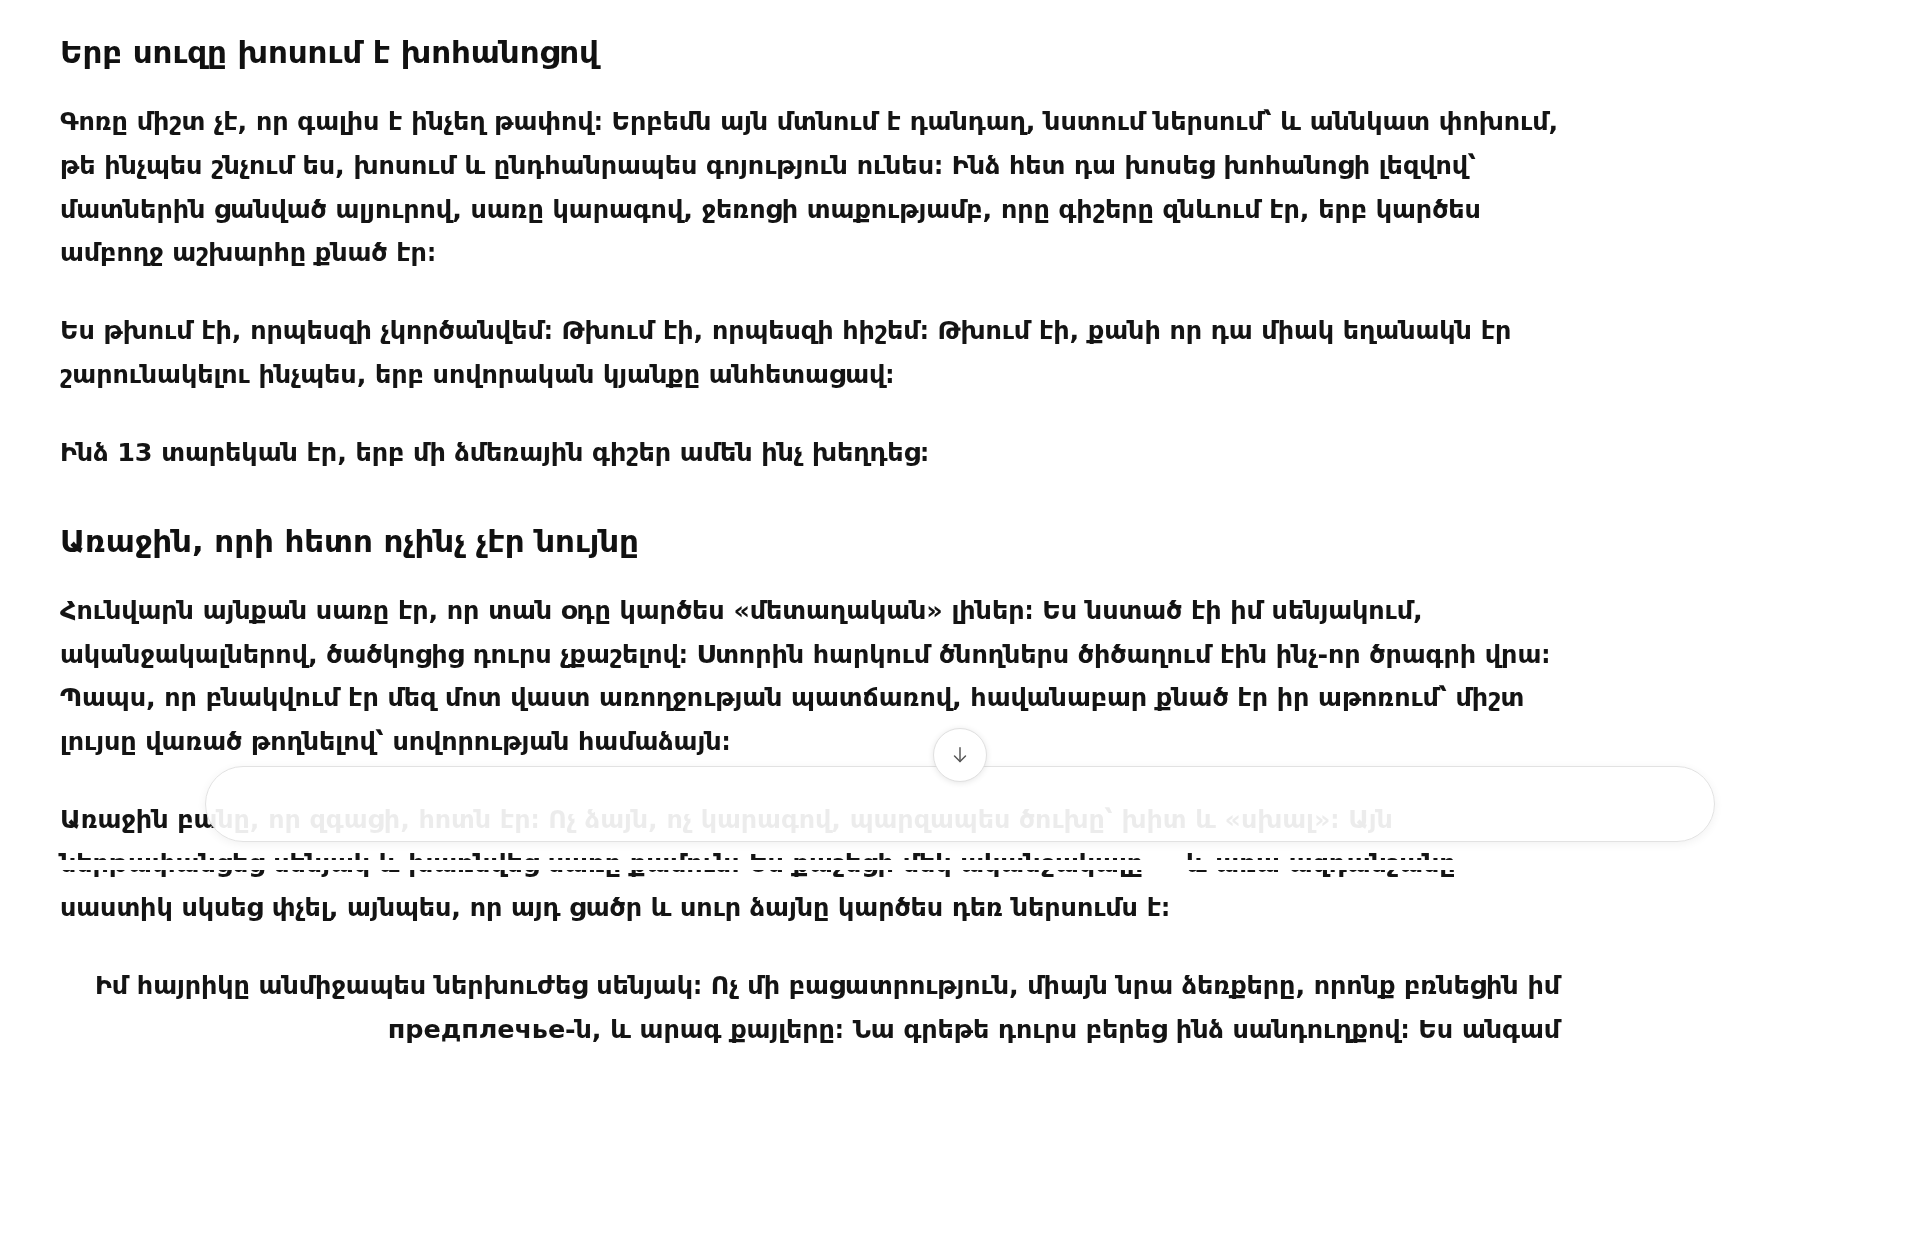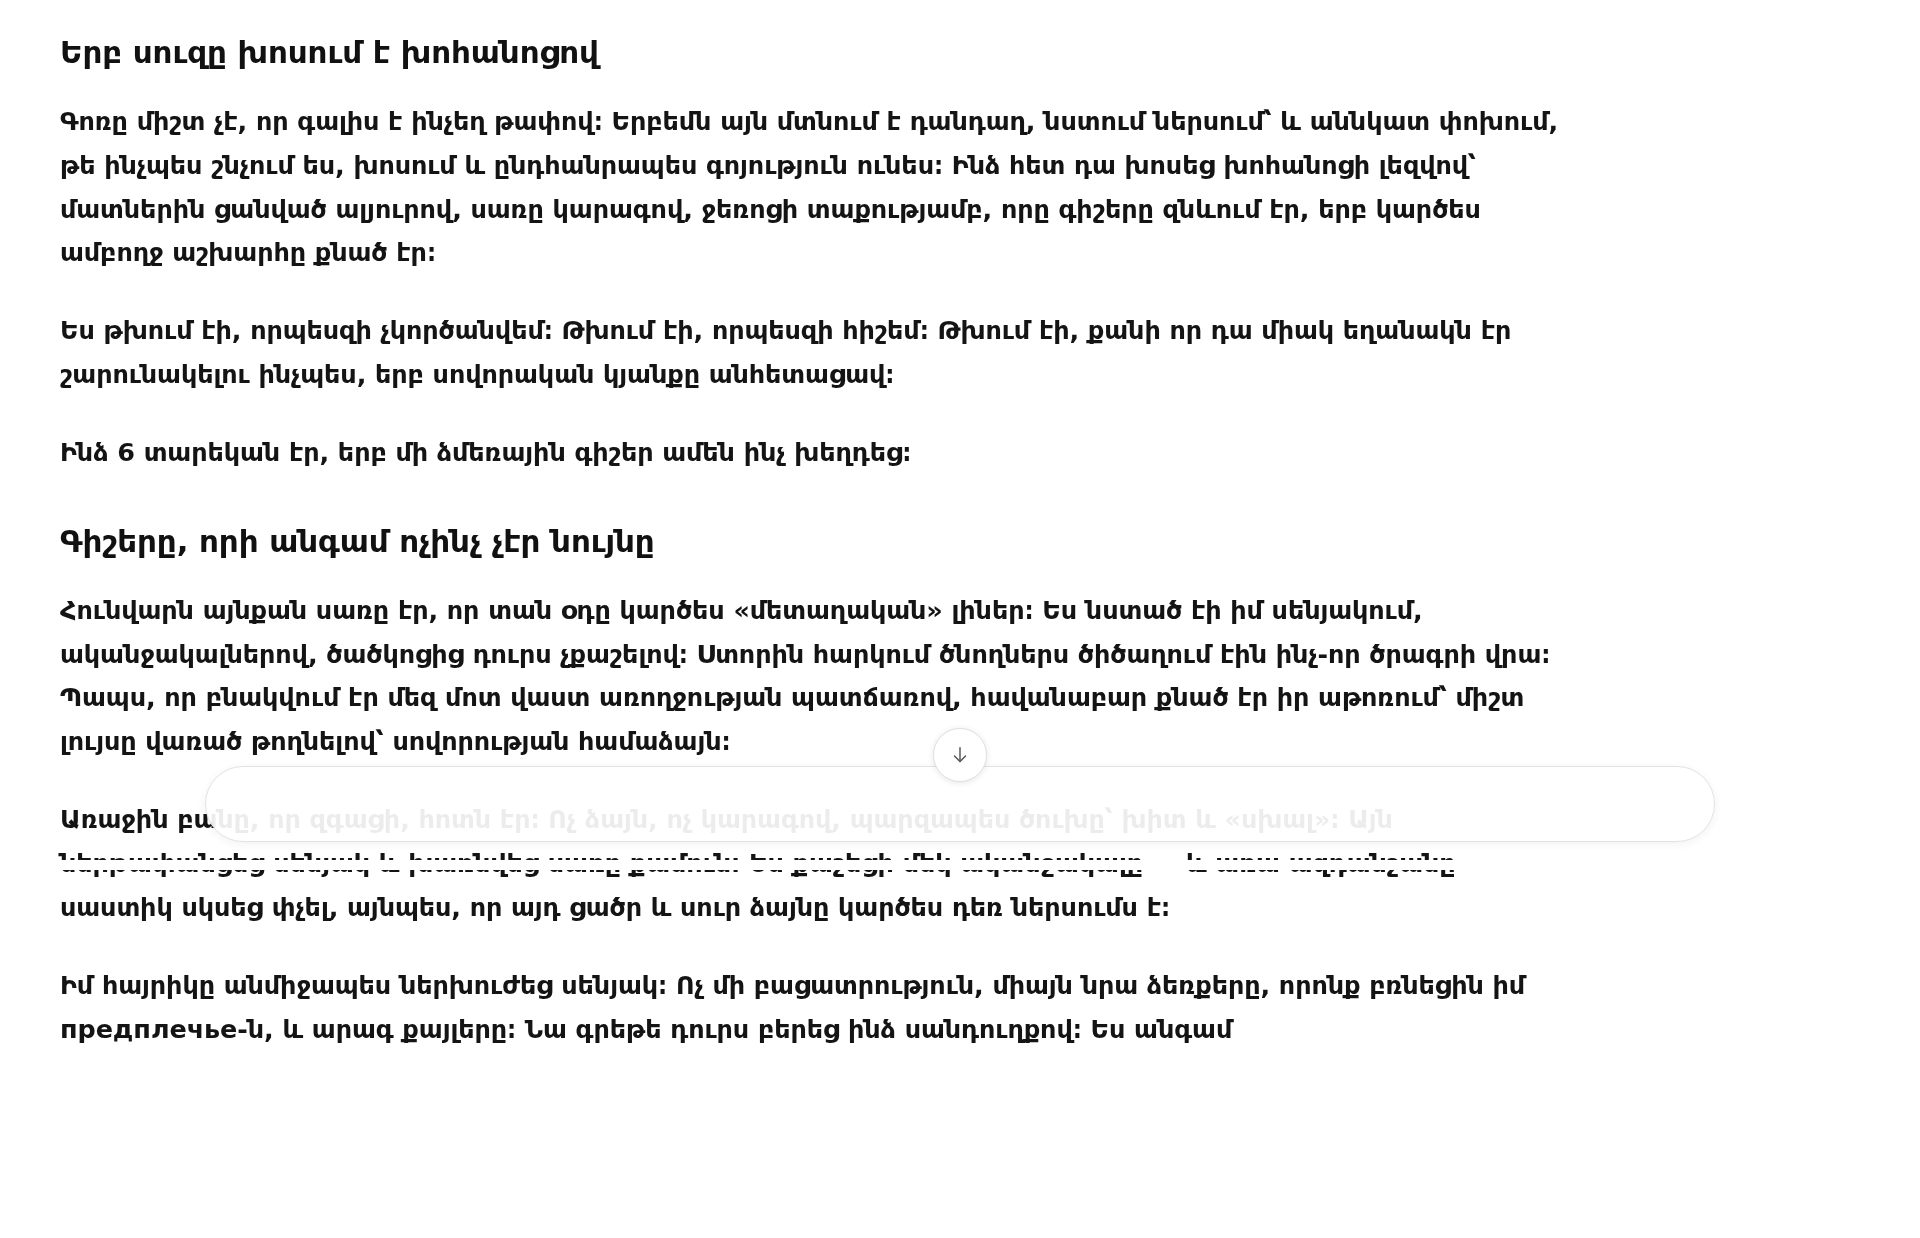--- a/index.html
+++ b/index.html
@@ -44,20 +44,21 @@
   p.para {
     font-size: 25.5px;
     line-height: 1.72;
     margin: 0 0 34px 0;
     color: #141414;
     font-weight: 700;
     letter-spacing: -0.1px;
   }
   p.para:last-child {
     margin-bottom: 8px;
+    text-align: right;
   }
   .scroll-hint {
     position: absolute;
     left: 50%;
     transform: translateX(-50%);
     bottom: 28px;
     width: 1510px;
     height: 76px;
     border: 1px solid #e2e2e2;
     border-radius: 38px;
@@ -98,23 +99,23 @@
 <body>
 
 <div class="page">
 
   <article class="article">
 
     <h2 class="heading">Երբ սուզը խոսում է խոհանոցով</h2>
 
     <p class="para">Գոռը միշտ չէ, որ գալիս է ինչեղ թափով։ Երբեմն այն մտնում է դանդաղ, նստում ներսում՝ և աննկատ փոխում, թե ինչպես շնչում ես, խոսում և ընդհանրապես գոյություն ունես։ Ինձ հետ դա խոսեց խոհանոցի լեզվով՝ մատներին ցանված ալյուրով, սառը կարագով, ջեռոցի տաքությամբ, որը գիշերը զնևում էր, երբ կարծես ամբողջ աշխարհը քնած էր։</p>
     <p class="para">Ես թխում էի, որպեսզի չկործանվեմ։ Թխում էի, որպեսզի հիշեմ։ Թխում էի, քանի որ դա միակ եղանակն էր շարունակելու ինչպես, երբ սովորական կյանքը անհետացավ։</p>
-    <p class="para">Ինձ 6 տարեկան էր, երբ մի ձմեռային գիշեր ամեն ինչ խեղդեց։</p>
+    <p class="para">Ինձ 13 տարեկան էր, երբ մի ձմեռային գիշեր ամեն ինչ խեղդեց։</p>
 
-    <h2 class="heading second">Գիշերը, որի անգամ ոչինչ չէր նույնը</h2>
+    <h2 class="heading second">Առաջին, որի հետո ոչինչ չէր նույնը</h2>
 
     <p class="para">Հունվարն այնքան սառը էր, որ տան օդը կարծես «մետաղական» լիներ։ Ես նստած էի իմ սենյակում, ականջակալներով, ծածկոցից դուրս չքաշելով։ Ստորին հարկում ծնողներս ծիծաղում էին ինչ-որ ծրագրի վրա։ Պապս, որ բնակվում էր մեզ մոտ վաստ առողջության պատճառով, հավանաբար քնած էր իր աթոռում՝ միշտ լույսը վառած թողնելով՝ սովորության համաձայն։</p>
     <p class="para">Առաջին բանը, որ զգացի, հոտն էր։ Ոչ ձայն, ոչ կարագով, պարզապես ծուխը՝ խիտ և «սխալ»։ Այն ներթափանցեց սենյակ և խառնվեց սառը քամուն։ Ես քաշեցի մեկ ականջակալը — և առա ազդանշանը սաստիկ սկսեց փչել, այնպես, որ այդ ցածր և սուր ձայնը կարծես դեռ ներսումս է։</p>
     <p class="para">Իմ հայրիկը անմիջապես ներխուժեց սենյակ։ Ոչ մի բացատրություն, միայն նրա ձեռքերը, որոնք բռնեցին իմ предплечье-ն, և արագ քայլերը։ Նա գրեթե դուրս բերեց ինձ սանդուղքով։ Ես անգամ</p>
 
   </article>
 
   <div class="scroll-hint"></div>
 
   <div class="scroll-btn">

